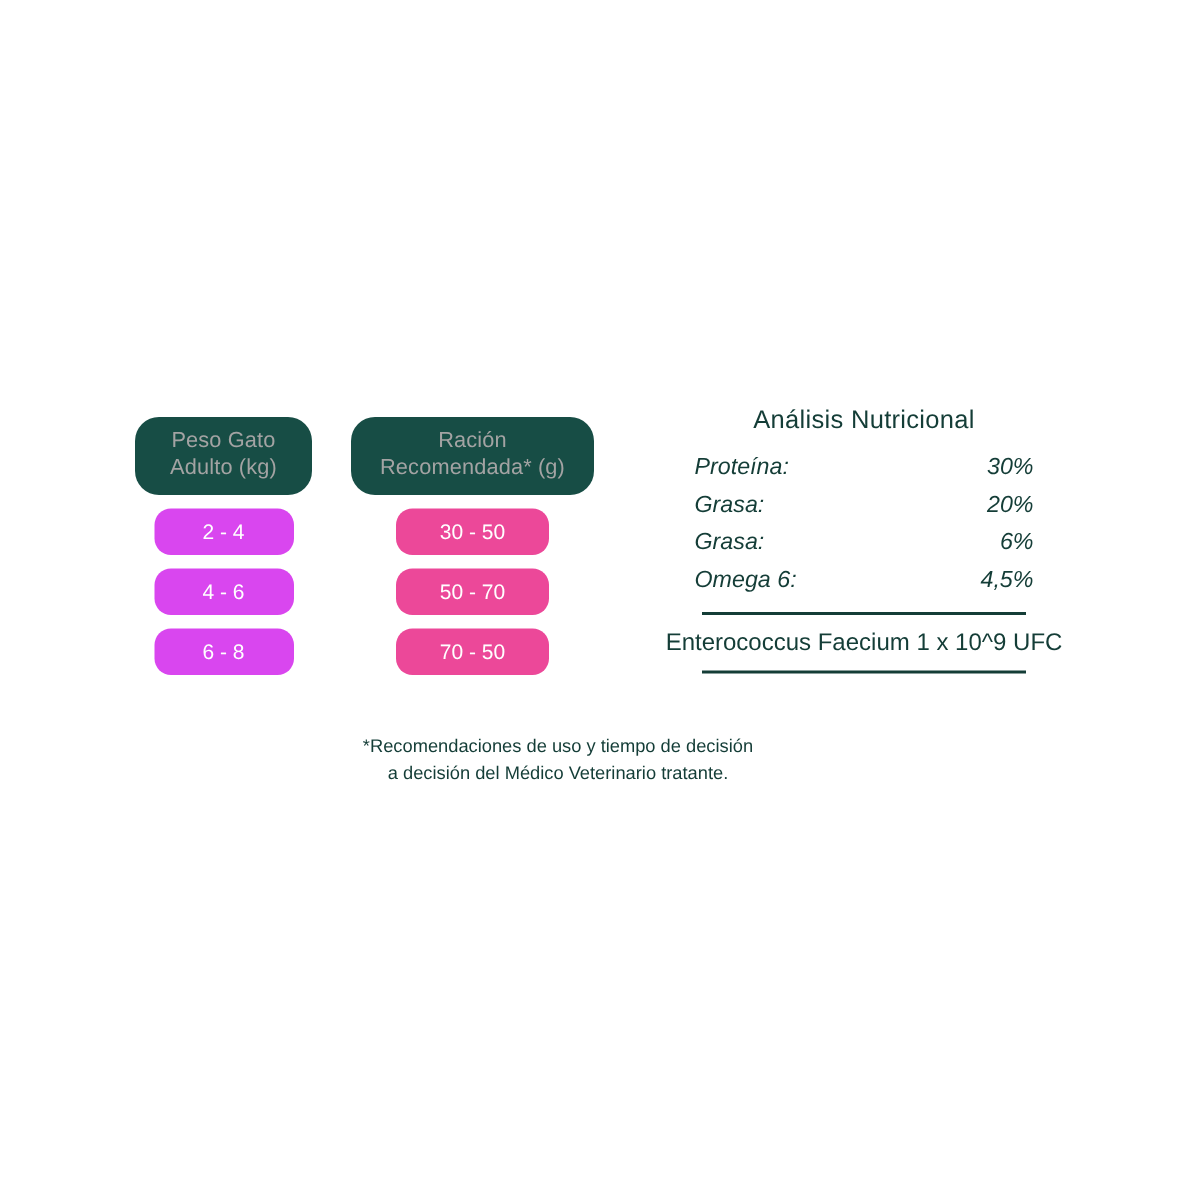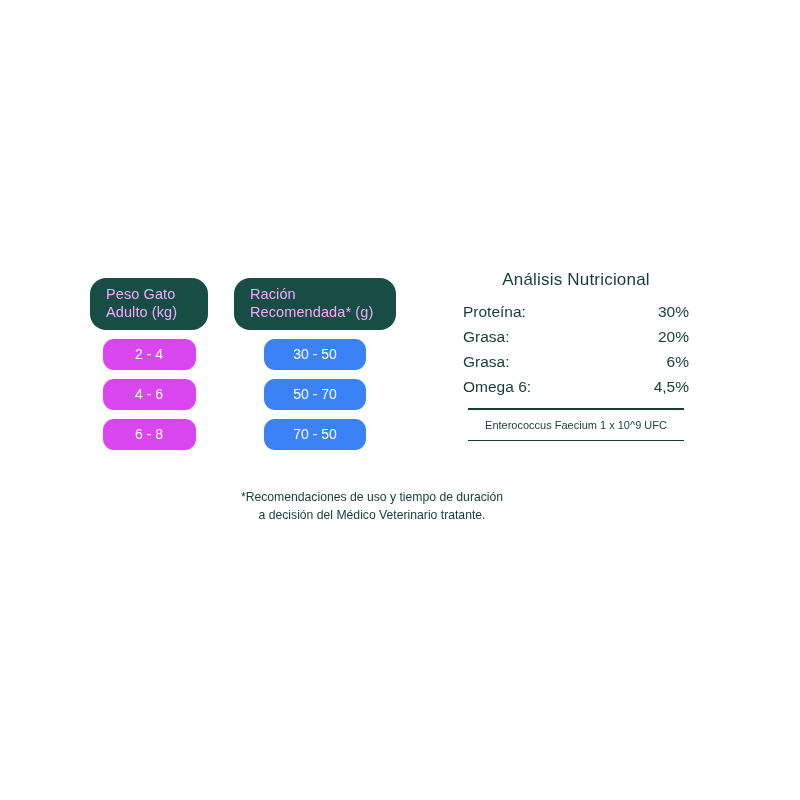--- a/index.html
+++ b/index.html
@@ -32,22 +32,23 @@
     display: flex;
     gap: 26px;
   }
   .feed-col {
     display: flex;
     flex-direction: column;
     align-items: center;
   }
   .feed-head {
     background: #174d45;
-    color: #f0abfc;
+    color: #a3a3a3;
     border-radius: 16px;
+    text-align: center;
     font-size: 14.5px;
     line-height: 1.22;
     padding: 8px 16px 9px 16px;
     box-sizing: border-box;
     letter-spacing: .1px;
   }
   .feed-head.weight { width: 118px; }
   .feed-head.ration { width: 162px; }
 
   .feed-cell {
@@ -59,40 +60,41 @@
     padding: 8px 0 9px 0;
     color: #ffffff;
     box-sizing: border-box;
   }
   .feed-cell.weight {
     width: 93px;
     background: #d946ef;
   }
   .feed-cell.ration {
     width: 102px;
-    background: #3b82f6;
+    background: #ec4899;
   }
 
   
   .analysis {
     position: absolute;
     left: 416px;
     top: 270px;
     width: 320px;
   }
   .analysis-title {
     font-size: 17px;
     font-weight: normal;
     text-align: center;
     margin: 0 0 9px 0;
     letter-spacing: .2px;
   }
   .analysis-rows {
     width: 230px;
     margin: 0 auto;
+    font-style: italic;
   }
   .an-row {
     display: flex;
     justify-content: space-between;
     font-size: 15.5px;
     line-height: 1.62;
     padding: 0 2px;
   }
   .an-label { text-align: left; }
   .an-value { text-align: right; }
@@ -100,21 +102,21 @@
   .rule {
     height: 1.6px;
     background: #143d37;
     margin: 9px auto 7px auto;
   }
   .rule.top { width: 216px; margin-left: auto; margin-right: auto; }
   .rule.bottom { width: 216px; margin: 6px auto 0 auto; }
 
   .probiotic {
     text-align: center;
-    font-size: 11px;
+    font-size: 16px;
     line-height: 1.5;
   }
   .kcal {
     text-align: center;
     font-size: 15.5px;
     line-height: 1.5;
   }
 
   
   .footnote {
@@ -179,17 +181,17 @@
     </div>
 
     <div class="rule top"></div>
 
     <div class="probiotic">Enterococcus Faecium 1 x 10^9 UFC</div>
 
     <div class="rule bottom"></div>
   </div>
 
   <div class="footnote">
-    <span>*Recomendaciones de uso y tiempo de duración</span><br>
+    <span>*Recomendaciones de uso y tiempo de decisión</span><br>
     <span>a decisión del Médico Veterinario tratante.</span>
   </div>
 
 </div>
 
 </body></html>

